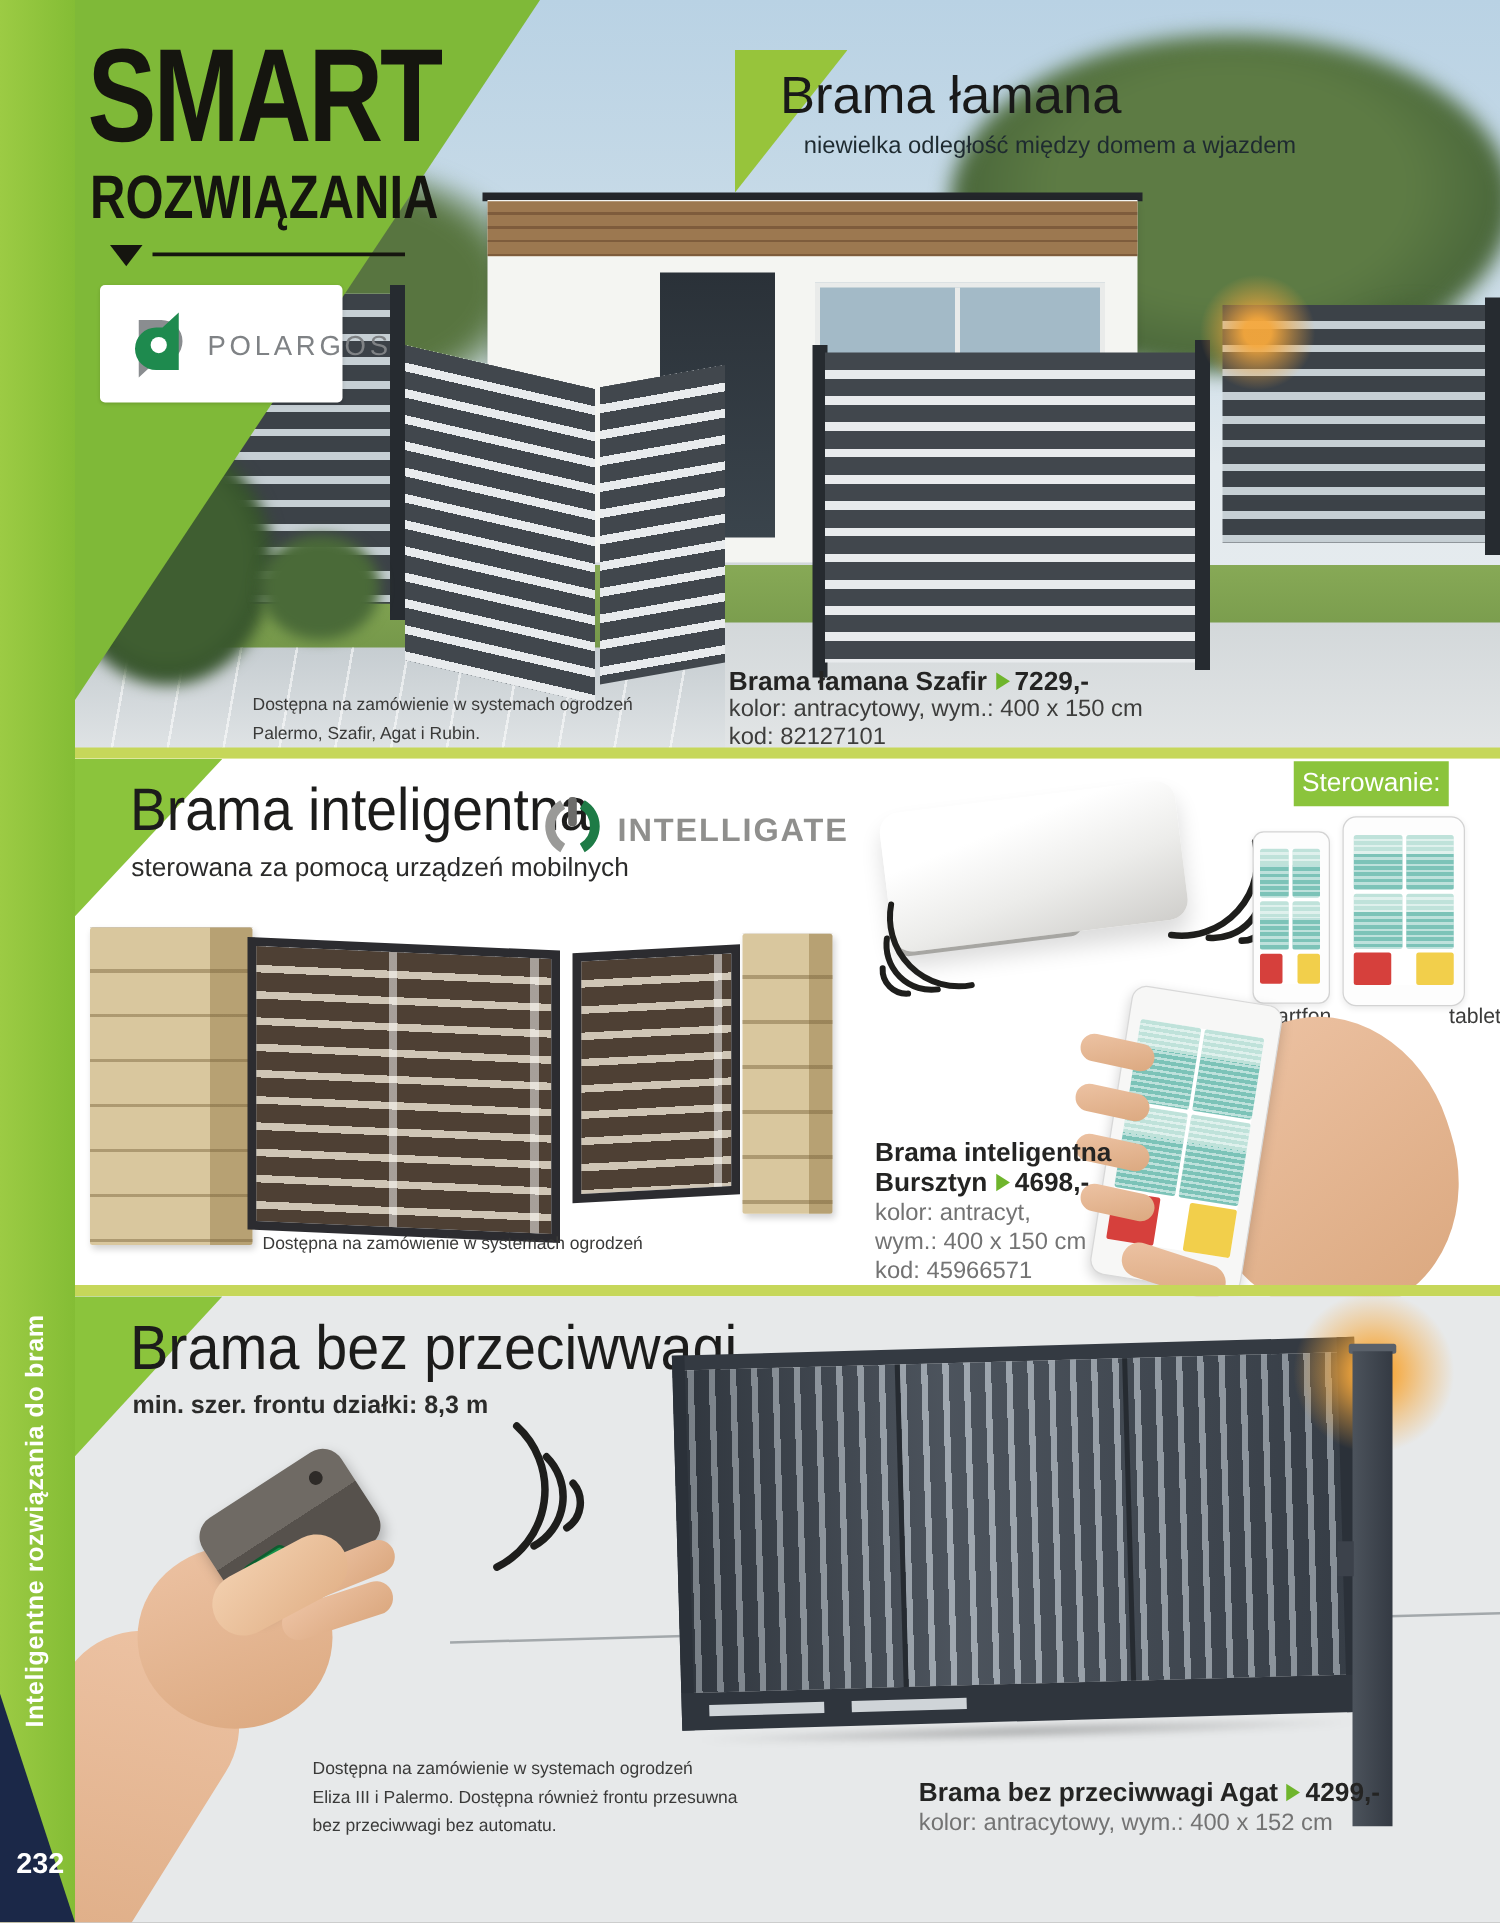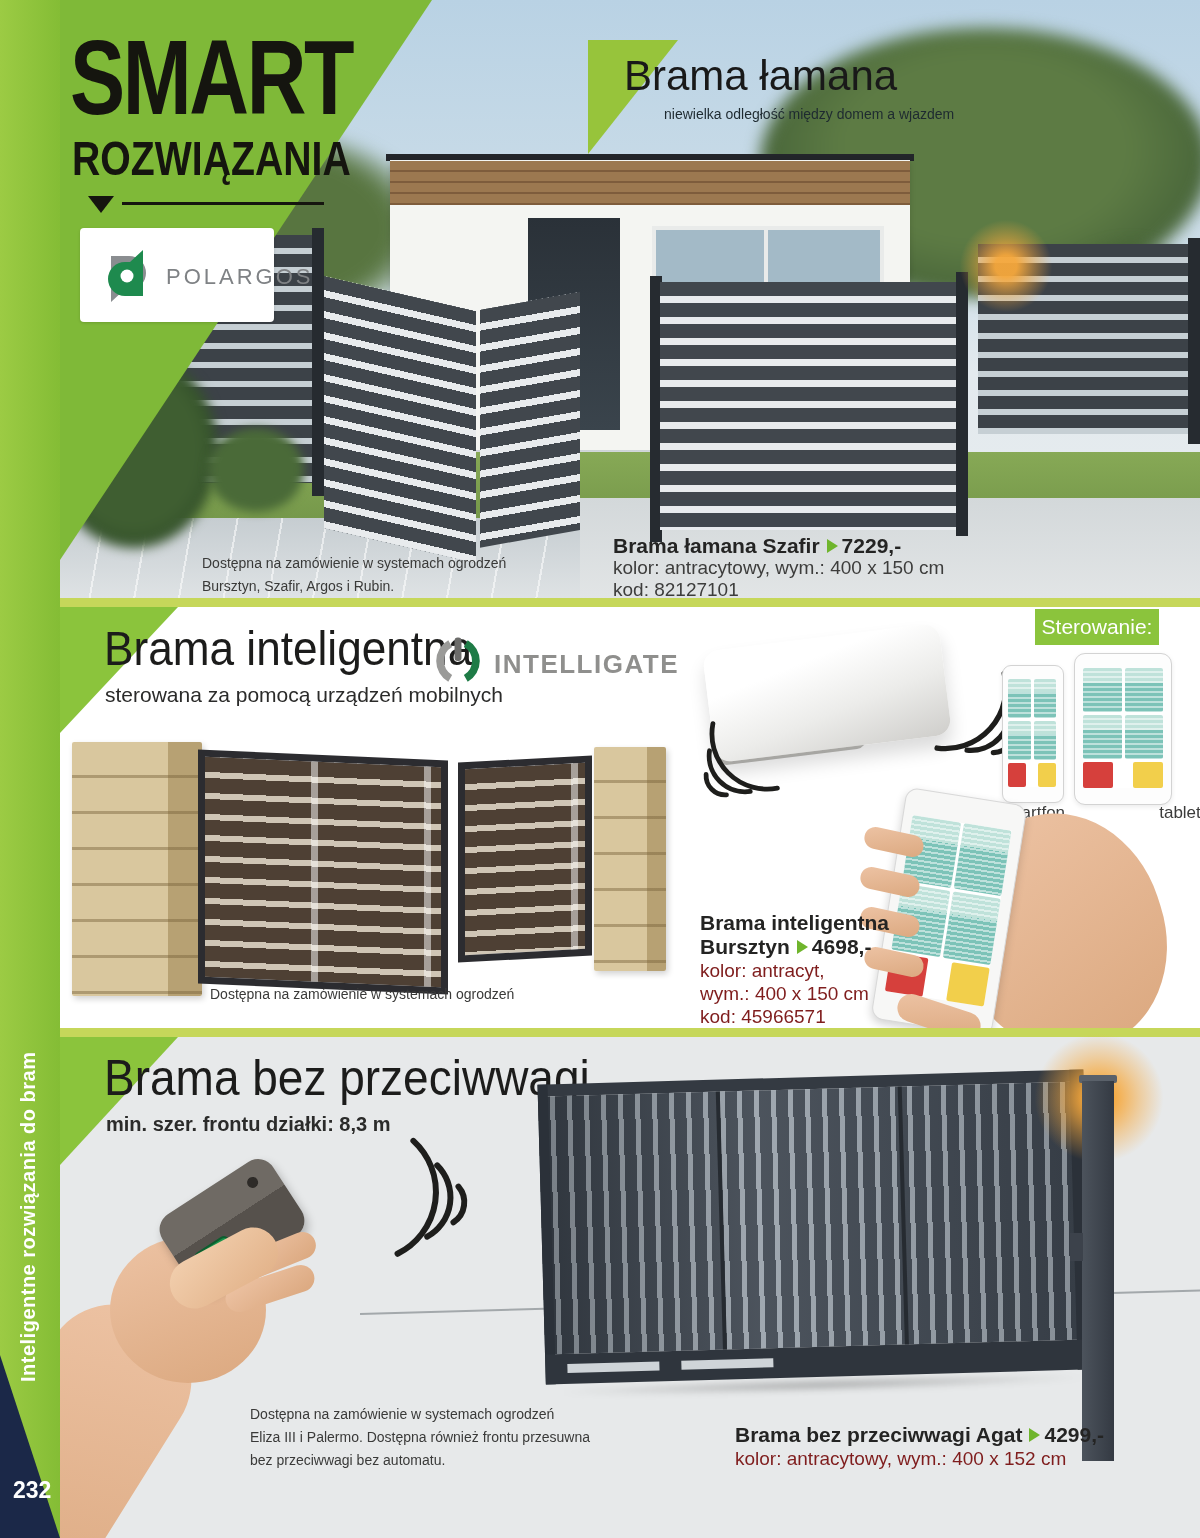--- a/index.html
+++ b/index.html
@@ -65,29 +65,29 @@
         border-right:13px solid transparent;border-top:17px solid #15150f;}
   .smart-line{left:62px;top:202px;width:202px;height:3px;background:#15150f;}
   .polargos-card{left:20px;top:228px;width:194px;height:94px;background:#fff;border-radius:4px;
         box-shadow:0 1px 3px rgba(0,0,0,.15);}
   .polargos-text{left:86px;top:36px;font-size:22px;font-weight:500;color:#7f8285;letter-spacing:3px;}
 
   
   .hero-tri{left:528px;top:40px;width:90px;height:114px;background:#97c43b;
         clip-path:polygon(0 0,100% 0,0 100%);}
   .hero-title{left:564px;top:52px;font-size:42px;font-weight:500;color:#191919;}
-  .hero-sub{left:604px;top:106px;font-size:14px;color:#1e2a30;}
+  .hero-sub{left:583px;top:106px;font-size:19px;color:#1e2a30;}
 
   
   .cap-name{font-size:21px;font-weight:700;color:#242423;line-height:23px;}
   .cap-det{font-size:19px;color:#3d3d3c;line-height:22px;}
   .price-arrow{display:inline-block;width:0;height:0;border-top:7px solid transparent;
         border-bottom:7px solid transparent;border-left:11px solid #6fb52c;margin:0 4px 0 7px;}
   .avail{font-size:14px;color:#3a3a39;line-height:23px;}
-  .hero-caption{left:523px;top:534px;margin-left:30px;}
+  .hero-caption{left:523px;top:534px;}
   .hero-avail{left:142px;top:552px;}
 
   
   .divider{left:60px;width:1140px;height:9px;background:#c6d75a;}
   .d1{top:598px;}
   .d2{top:1028px;}
 
   
   .sec2{left:60px;top:607px;width:1140px;height:421px;background:#fff;}
   .wedge{width:118px;height:126px;background:#8bc43c;clip-path:polygon(0 0,100% 0,0 100%);}
@@ -138,21 +138,21 @@
   .skin{background:linear-gradient(160deg,#edc3a4,#dba87f);}
   .hand-phone{left:770px;top:180px;width:340px;height:290px;}
   .hp-back{left:128px;top:26px;width:206px;height:240px;border-radius:48%;transform:rotate(-18deg);}
   .hp-phone{left:58px;top:8px;width:120px;height:232px;border-radius:12px;transform:rotate(9deg);
         background:#f7f7f6;border:1px solid #d8d8d8;box-shadow:0 4px 10px rgba(0,0,0,.18);}
   .hp-screen{left:9px;top:26px;width:100px;height:178px;}
   .hp-finger{width:60px;height:22px;border-radius:12px;transform:rotate(12deg);}
   .hp-thumb{left:66px;top:216px;width:86px;height:28px;border-radius:14px;transform:rotate(18deg);}
   .s2-caption{left:640px;top:304px;}
   .cap-name2{font-size:21px;font-weight:700;color:#242423;line-height:24px;}
-  .cap-det2{font-size:19px;color:#7f1d1d;line-height:23px;}
+  .cap-det2{font-size:19px;color:#737373;line-height:23px;}
   .s2-avail{left:150px;top:376px;}
 
   
   .sec3{left:60px;top:1037px;width:1140px;height:501px;background:#e7e9ea;}
   .s3-title{left:44px;top:12px;font-size:50px;}
   .s3-sub{left:46px;top:76px;font-size:20px;font-weight:700;color:#2b2b2a;}
   .hand-remote{left:-42px;top:88px;width:430px;height:430px;}
   .hr-arm{left:62px;top:192px;width:150px;height:340px;border-radius:72px;transform:rotate(32deg);transform-origin:top center;}
   .hr-palm{left:92px;top:112px;width:156px;height:146px;border-radius:50%;}
   .hr-remote{left:148px;top:56px;width:132px;height:88px;border-radius:18px;transform:rotate(-33deg);
@@ -242,21 +242,21 @@
     <div class="abs hero-caption">
       <div class="cap-name">
         <span>Brama łamana Szafir</span><span class="price-arrow"></span><span>7229,-</span>
       </div>
       <div class="cap-det">kolor: antracytowy, wym.: 400 x 150 cm</div>
       <div class="cap-det">kod: 82127101</div>
     </div>
 
     <div class="abs hero-avail">
       <div class="avail">Dostępna na zamówienie w systemach ogrodzeń</div>
-      <div class="avail">Bursztyn, Szafir, Argos i Rubin.</div>
+      <div class="avail">Palermo, Szafir, Agat i Rubin.</div>
     </div>
   </div>
 
   <div class="abs divider d1"></div>
 
   <div class="abs sec2">
     <div class="abs wedge" style="left:0;top:0"></div>
     <div class="abs sec-title s2-title">Brama inteligentna</div>
     <svg class="abs ig-logo-icon" viewBox="0 0 60 60">
       <path d="M21 10 A23 23 0 0 0 21 50" stroke="#9a9a98" stroke-width="9" fill="none"></path>

